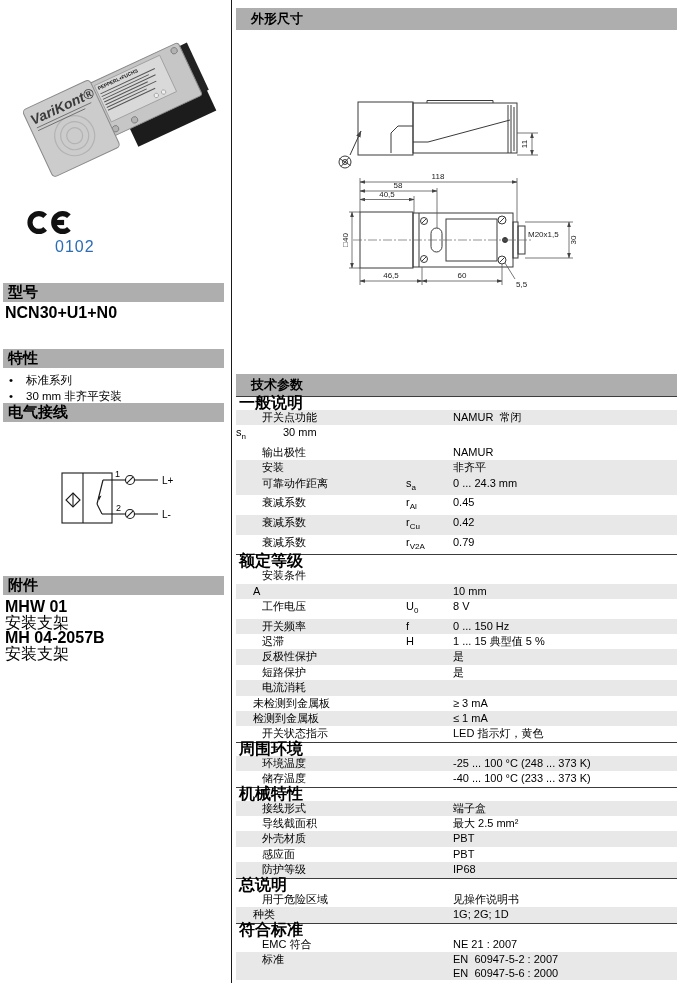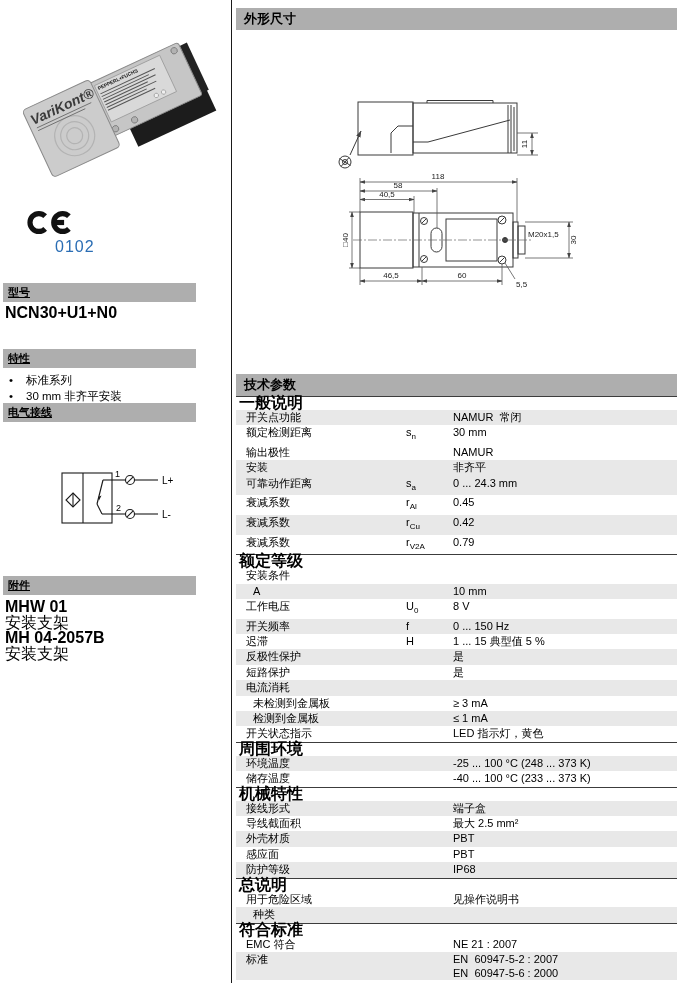--- a/index.html
+++ b/index.html
@@ -7,37 +7,37 @@
     width:683px;height:983px;background:#fff;overflow:hidden;position:relative;
     font-family:"Liberation Sans","DejaVu Sans",sans-serif;color:#000;
     -webkit-font-smoothing:antialiased;
   }
   .abs{position:absolute;}
   #col-divider{left:231px;top:0;width:1px;height:983px;background:#1a1a1a;}
   .bar{
     background:#aeaeae;color:#000;font-weight:bold;box-sizing:border-box;
     padding-left:5px;display:flex;align-items:center;
   }
-  .bar.left-bar{left:3px;width:193px;height:19px;font-size:11px;text-decoration:underline;}
-  .bar.right-bar{left:236px;width:441px;height:22px;font-size:13px;padding-left:8px;}
+  .bar.left-bar{left:3px;width:221px;height:19px;font-size:15px;}
+  .bar.right-bar{left:236px;width:441px;height:22px;font-size:13px;padding-left:15px;}
   .plain{font-size:16px;line-height:15.5px;}
   .bold{font-weight:bold;}
   #ce-number{color:#2a6db4;font-size:16px;letter-spacing:1px;margin-left:28px;}
   ul.features{list-style:none;margin:0;padding:0;font-size:11.5px;}
   ul.features li{display:flex;line-height:16px;}
   ul.features li .dot{width:17px;padding-left:4px;}
   
   #tech-table{left:236px;top:396px;width:441px;font-size:11px;}
   .sec-hdr{
     font-weight:bold;font-size:16px;height:14px;line-height:12px;
     border-top:1px solid #3c3c3c;box-sizing:border-box;padding-left:3px;
   }
   .spec-row{display:flex;min-height:15.4px;line-height:15.4px;}
   .spec-row.shaded{background:#e8e8e8;}
-  .spec-row .lab{width:170px;padding-left:10px;box-sizing:border-box;flex:none;}
+  .spec-row .lab{width:170px;padding-left:26px;box-sizing:border-box;flex:none;}
   .spec-row .lab.ind{padding-left:17px;}
   .spec-row .sym{width:47px;flex:none;}
   .spec-row .sym sub{font-size:8px;}
   .spec-row .val{flex:1;white-space:pre;}
   .spec-row .val div{line-height:14.2px;}
   svg text{font-family:"Liberation Sans","DejaVu Sans",sans-serif;}
 </style>
 </head>
 <body>
 
@@ -245,21 +245,20 @@
 <div class="abs bar right-bar" style="top:374px">技术参数</div>
 
 <div class="abs" id="tech-table">
     <div class="sec-hdr">一般说明</div>
     <div class="spec-row shaded">
       <span class="lab">开关点功能</span>
       <span class="sym"></span>
       <span class="val">NAMUR  常闭</span>
     </div>
     <div class="spec-row">
-      <span class="lab">额定检测距离</span>
       <span class="sym">s<sub>n</sub></span>
       <span class="val">30 mm</span>
     </div>
     <div class="spec-row">
       <span class="lab">输出极性</span>
       <span class="sym"></span>
       <span class="val">NAMUR</span>
     </div>
     <div class="spec-row shaded">
       <span class="lab">安装</span>
@@ -381,20 +380,21 @@
     </div>
     <div class="sec-hdr">总说明</div>
     <div class="spec-row">
       <span class="lab">用于危险区域</span>
       <span class="sym"></span>
       <span class="val">见操作说明书</span>
     </div>
     <div class="spec-row shaded">
       <span class="lab ind">种类</span>
       <span class="sym"></span>
+      <span class="val">1G; 2G; 1D</span>
     </div>
     <div class="sec-hdr">符合标准</div>
     <div class="spec-row">
       <span class="lab">EMC 符合</span>
       <span class="sym"></span>
       <span class="val">NE 21 : 2007</span>
     </div>
     <div class="spec-row shaded">
       <span class="lab">标准</span>
       <span class="sym"></span>

